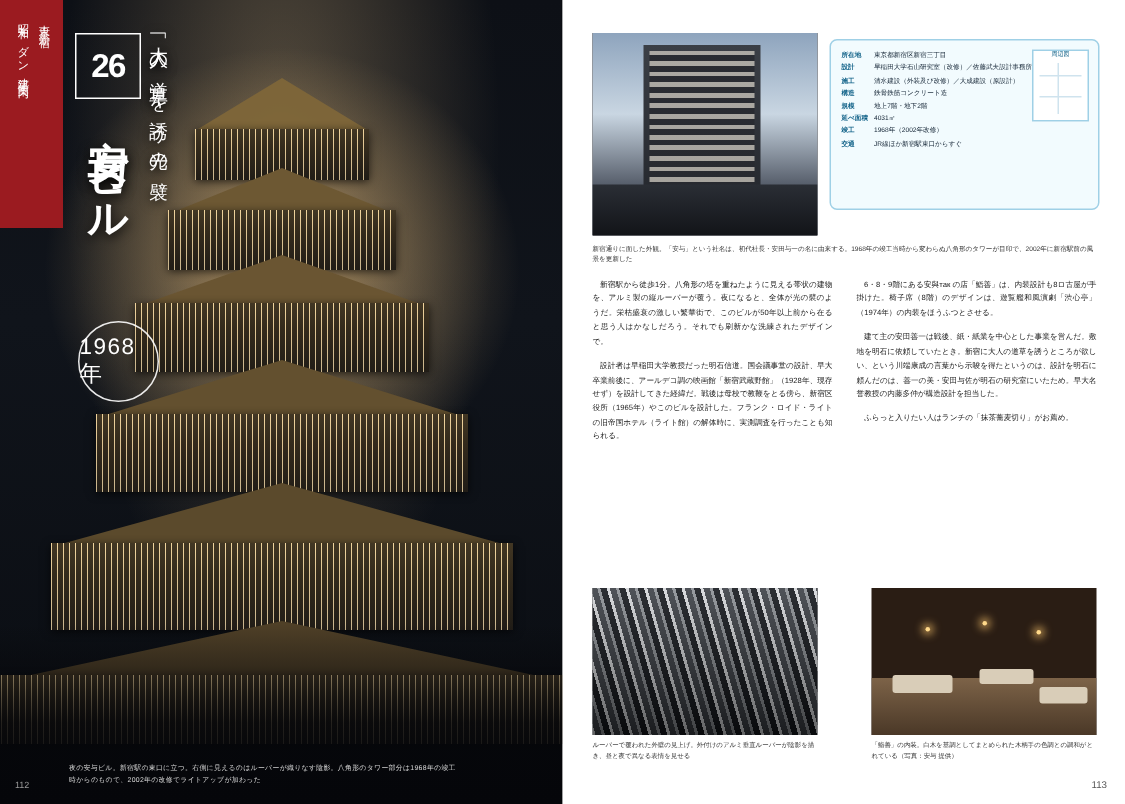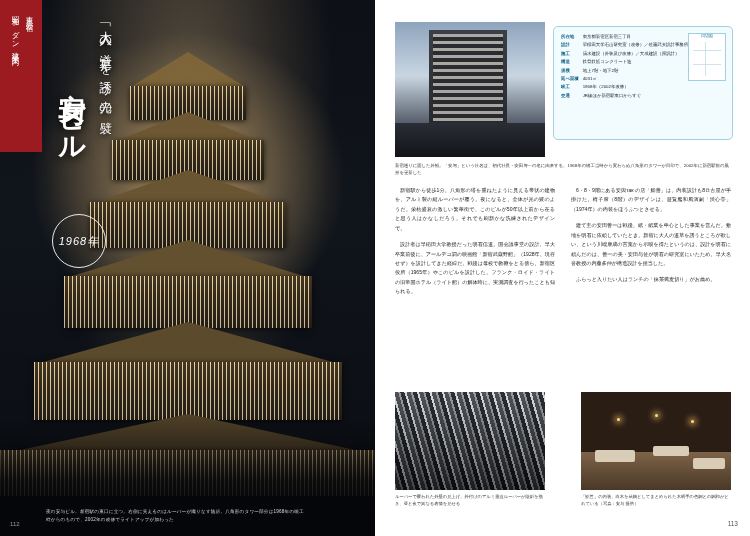--- a/index.html
+++ b/index.html
@@ -28,21 +28,21 @@
   .redband span{display:block;position:absolute;top:10px;left:10px;writing-mode:vertical-rl;color:#fff;font-size:7.5px;letter-spacing:2px;}
   .redband span.two{left:24px;}
 
   .num-badge{position:absolute;left:50px;top:22px;width:42px;height:42px;border:1.4px solid #fff;color:#fff;
      display:flex;align-items:center;justify-content:center;font-size:22px;font-weight:bold;letter-spacing:-1px;}
   .vtitle{position:absolute;left:54px;top:72px;writing-mode:vertical-rl;color:#fff;font-size:27px;font-weight:bold;letter-spacing:5px;
      text-shadow:0 2px 8px rgba(0,0,0,.9);}
   .vsub{position:absolute;left:96px;top:18px;writing-mode:vertical-rl;color:#fff;font-size:12.5px;letter-spacing:3px;
      text-shadow:0 2px 7px rgba(0,0,0,.95);line-height:1.5;}
   .year-circle{position:absolute;left:52px;top:214px;width:52px;height:52px;border-radius:50%;border:1px solid rgba(255,255,255,.9);
-     color:#fff;display:flex;align-items:center;justify-content:center;font-size:11px;letter-spacing:1px;font-style:italic;}
+     color:#fff;display:flex;align-items:center;justify-content:center;font-size:15px;letter-spacing:1px;}
   .caption-left{position:absolute;left:46px;bottom:12px;width:260px;color:#d9d9d9;font-size:4.6px;line-height:1.7;letter-spacing:.2px;}
   .folio-left{position:absolute;left:10px;bottom:9px;color:#9a9a9a;font-size:6px;}
 
   
   .page-right{position:absolute;left:375px;top:0;width:375px;height:536px;background:#fff;}
   .gutter{position:absolute;left:374px;top:0;width:3px;height:536px;background:linear-gradient(90deg, rgba(0,0,0,.25), rgba(0,0,0,.03));}
 
   .r-photo{position:absolute;left:20px;top:22px;width:150px;height:135px;overflow:hidden;background:#1b1f26;}
   .bld{position:absolute;left:34px;top:8px;width:78px;height:110px;background:linear-gradient(180deg,#3b3f46,#23262c);}
   .bld .rows{position:absolute;inset:4px;background:repeating-linear-gradient(180deg, rgba(210,205,195,.75) 0 3px, rgba(40,42,48,.9) 3px 7px);}
@@ -114,20 +114,21 @@
           <div class="slats"></div>
         </div>
       <div class="streetdark"></div>
     </div>
 
     <div class="redband">
       <span class="one">昭和モダン建築案内</span>
       <span class="two">東京・新宿</span>
     </div>
 
+    <div class="num-badge">26</div>
     <div class="vsub">「大人の道草」を誘う光の襞</div>
     <div class="vtitle">安与ビル</div>
     <div class="year-circle">1968年</div>
     <div class="caption-left">夜の安与ビル。新宿駅の東口に立つ。右側に見えるのはルーバーが織りなす陰影。八角形のタワー部分は1968年の竣工時からのもので、2002年の改修でライトアップが加わった</div>
     <div class="folio-left">112</div>
   </div>
 
   <div class="gutter"></div>
 
   <div class="page-right">

